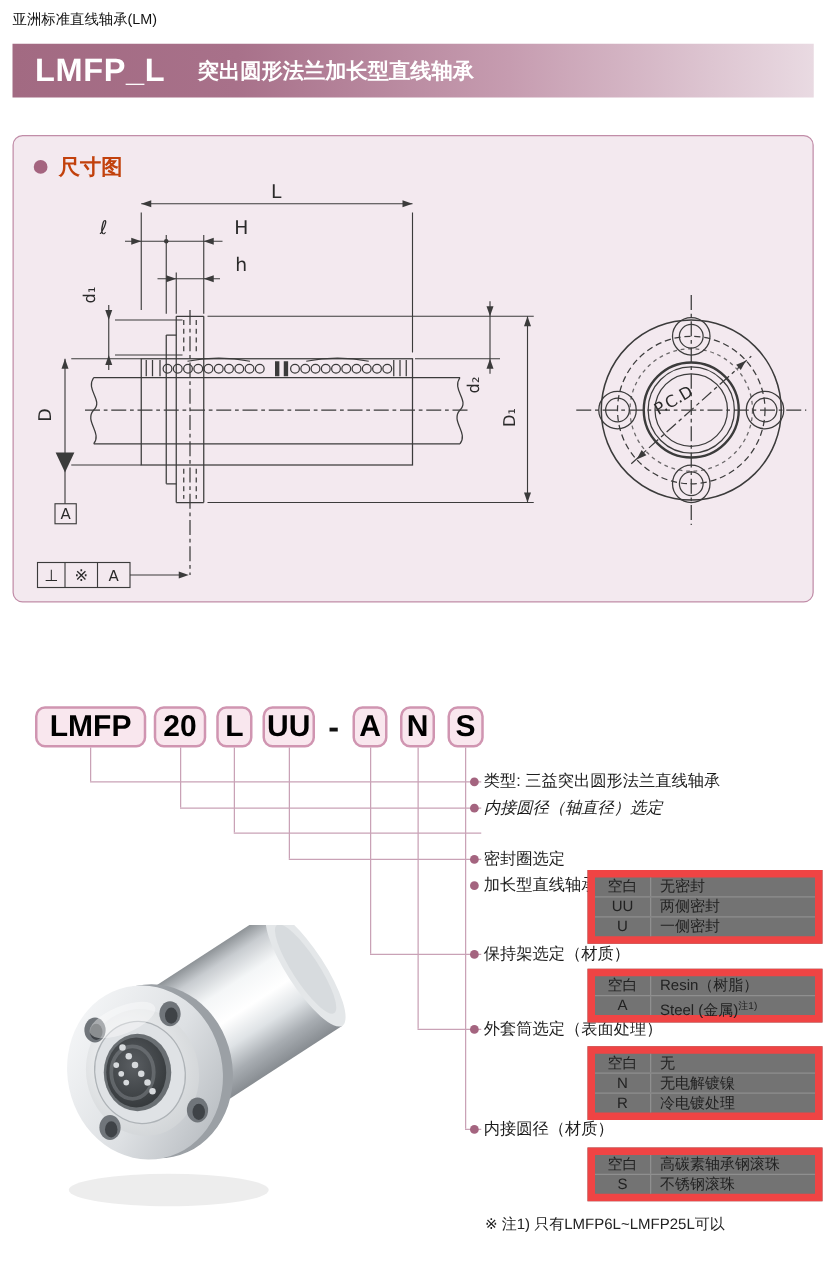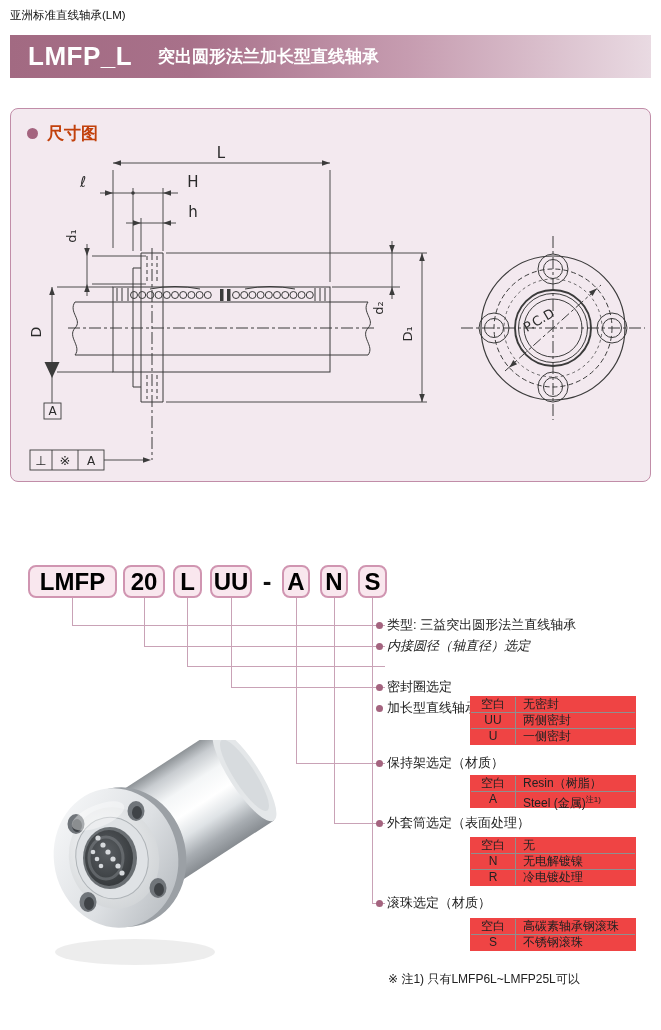--- a/index.html
+++ b/index.html
@@ -31,22 +31,22 @@
   .msep{top:565px;height:33px;display:flex;align-items:center;justify-content:center;
         font-weight:bold;font-size:26px;color:#111;}
   
   .vline{width:1px;background:#c9a2b6;}
   .hline{height:1px;background:#c9a2b6;}
   
   .legend-row{display:flex;align-items:center;gap:4px;height:14px;left:376px;white-space:nowrap;}
   .dot{width:7px;height:7px;border-radius:50%;background:#a4647f;flex:0 0 auto;}
   .legend-text{font-size:13px;color:#1d1d1d;}
   
-  .ltable{left:470px;width:166px;box-sizing:border-box;border:1px solid #ef4444;
-          background:#ef4444;font-size:12px;color:#222;}
+  .ltable{left:470px;width:188px;box-sizing:border-box;border:6px solid #ef4444;
+          background:#737373;font-size:12px;color:#222;}
   .trow{display:flex;height:15px;border-top:1px solid #8f8f8f;}
   .trow:first-child{border-top:none;}
   .tc1{width:44px;border-right:1px solid #8f8f8f;text-align:center;line-height:15px;flex:0 0 auto;}
   .tc2{flex:1;padding-left:7px;line-height:15px;white-space:nowrap;}
   .tc2 sup{font-size:8px;vertical-align:super;}
   .note{font-size:12px;color:#222;white-space:nowrap;}
 </style>
 </head>
 <body>
 
@@ -256,21 +256,21 @@
   <div class="abs legend-row" style="top:756px;">
     <span class="dot"></span>
     <span class="legend-text">保持架选定（材质）</span>
   </div>
   <div class="abs legend-row" style="top:816px;">
     <span class="dot"></span>
     <span class="legend-text">外套筒选定（表面处理）</span>
   </div>
   <div class="abs legend-row" style="top:896px;">
     <span class="dot"></span>
-    <span class="legend-text">滚珠选定（材质）</span>
+    <span class="legend-text">内接圆径（材质）</span>
   </div>
 
   <div class="abs ltable" style="top:696px;">
       <div class="trow">
         <div class="tc1">空白</div>
         <div class="tc2">无密封</div>
       </div>
       <div class="trow">
         <div class="tc1">UU</div>
         <div class="tc2">两侧密封</div>

